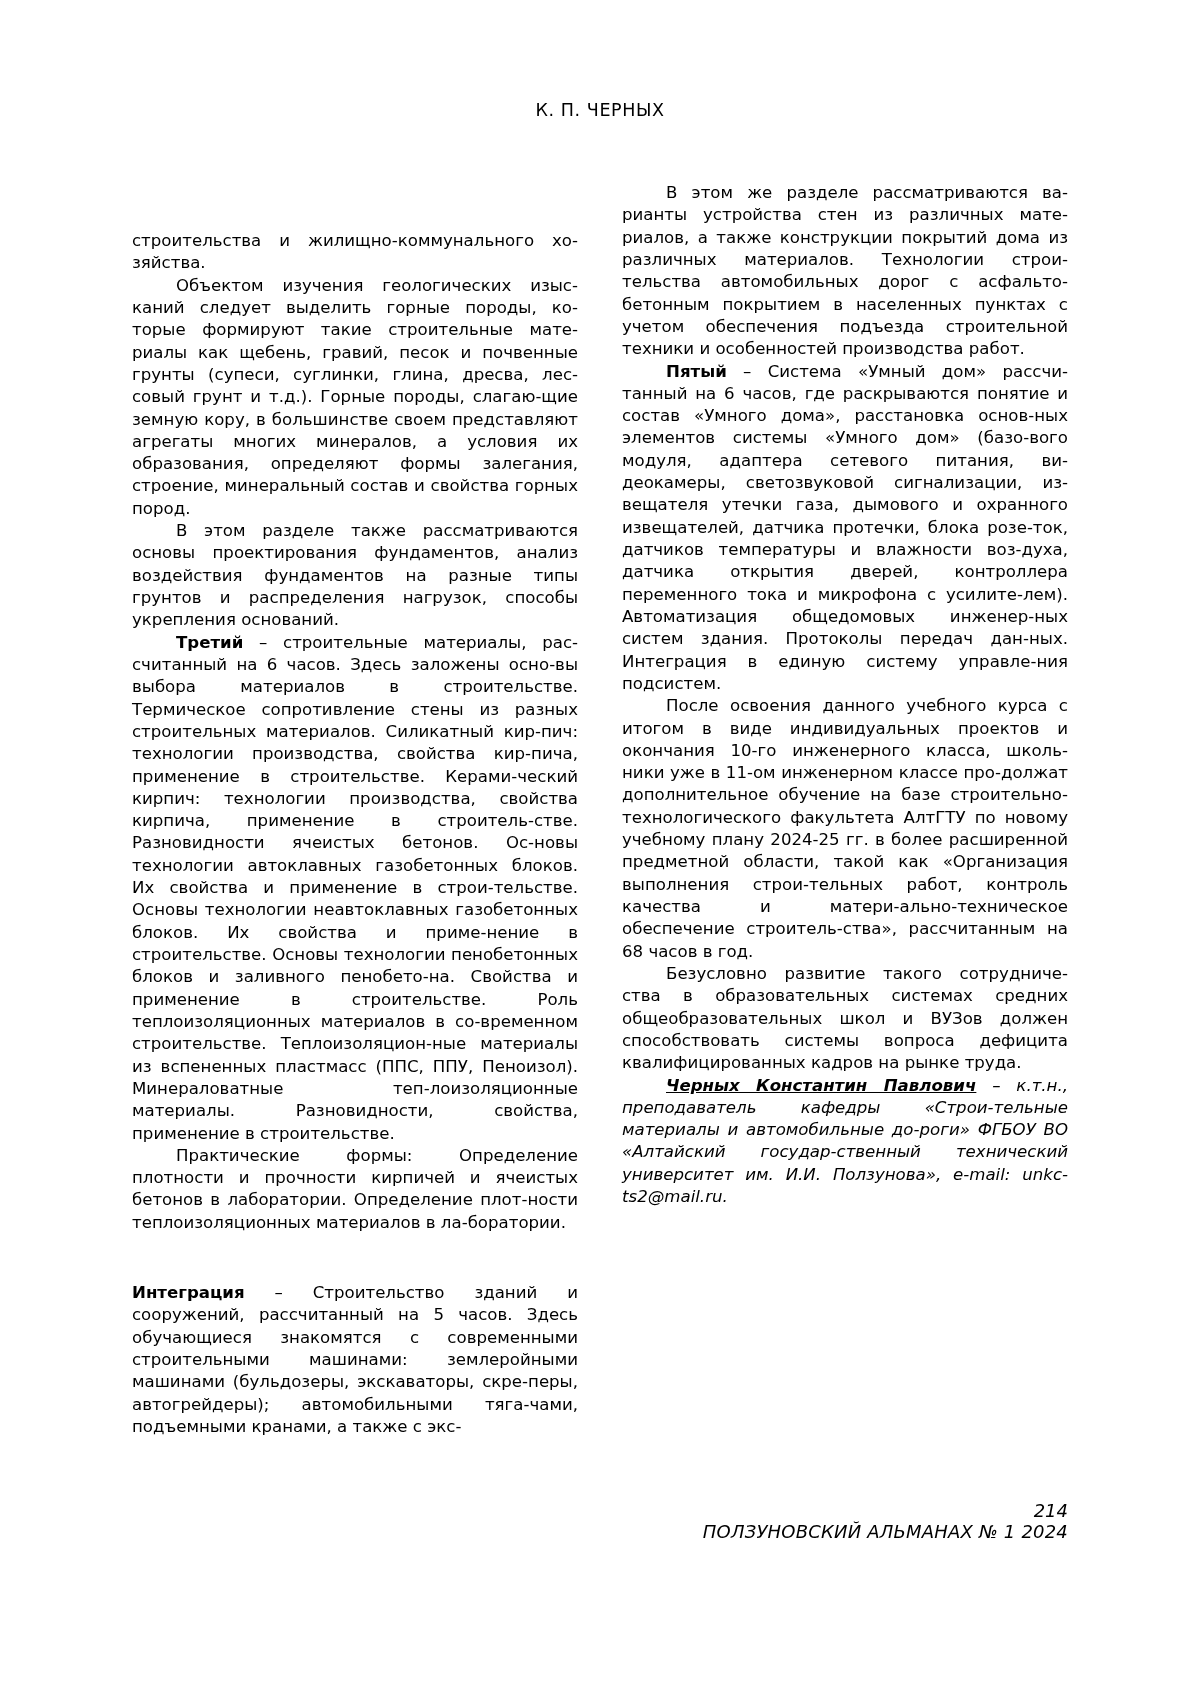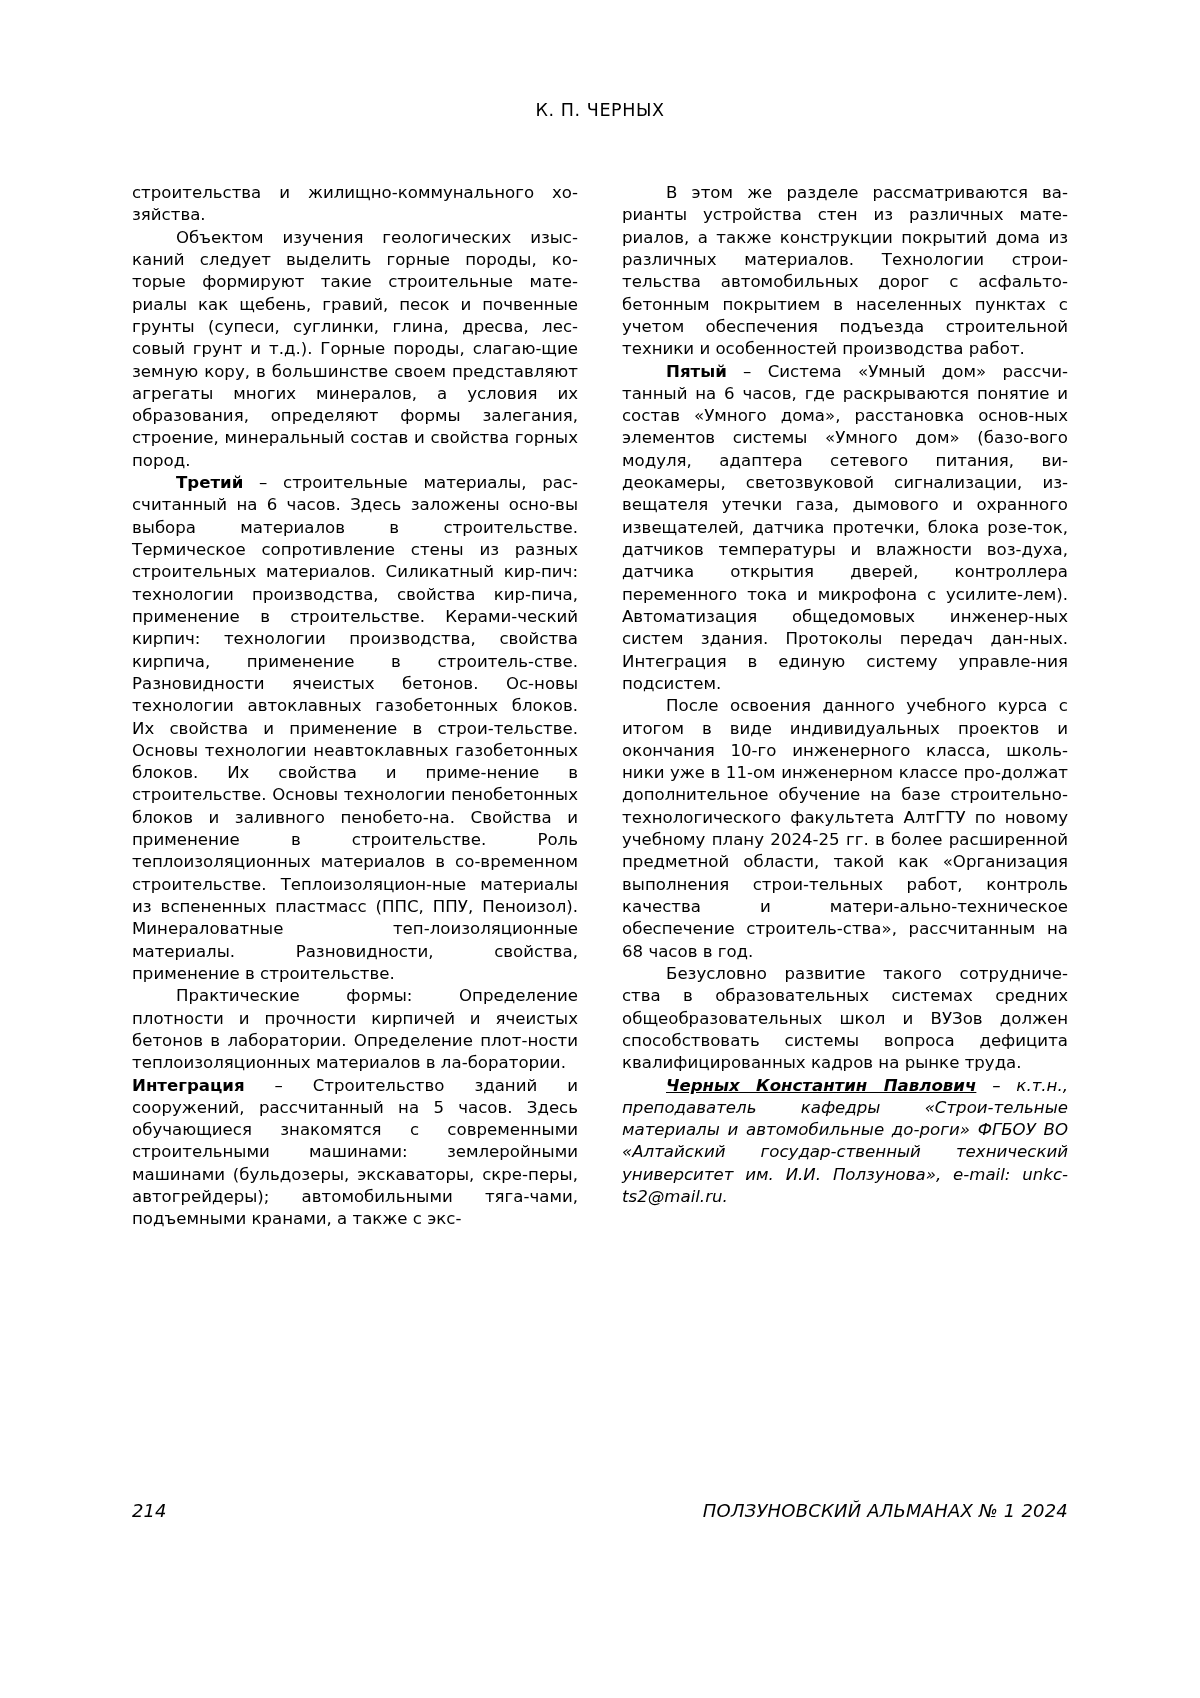--- a/index.html
+++ b/index.html
@@ -49,40 +49,41 @@
     text-align: justify;
     text-justify: inter-word;
     hyphens: manual;
   }
   .col p {
     margin: 0;
     text-indent: 44px;
   }
   .col p.noindent {
     text-indent: 0;
+    margin-top: 48px;
   }
   .lead {
     font-weight: bold;
   }
   .author-block {
     margin-top: 22px;
     font-style: italic;
   }
   .author-block .aname {
     font-weight: bold;
     font-style: italic;
     text-decoration: underline;
   }
   .footer {
     position: absolute;
     left: 132px;
     top: 1500px;
     width: 936px;
     display: flex;
-    flex-direction: row;
+    flex-direction: column;
     justify-content: space-between;
     align-items: flex-end;
     font-style: italic;
     font-size: 18px;
   }
   .footer .pageno {
     font-style: italic;
   }
   .footer .journal {
     font-style: italic;
@@ -94,20 +95,21 @@
 
 <div class="page">
 
   <div class="running-head">К. П. ЧЕРНЫХ</div>
 
   <div class="columns">
 
     <div class="col">
       <p class="noindent">строительства и жилищно-коммунального хо-зяйства.</p>
       <p>Объектом изучения геологических изыс-каний следует выделить горные породы, ко-торые формируют такие строительные мате-риалы как щебень, гравий, песок и почвенные грунты (супеси, суглинки, глина, дресва, лес-совый грунт и т.д.). Горные породы, слагаю-щие земную кору, в большинстве своем представляют агрегаты многих минералов, а условия их образования, определяют формы залегания, строение, минеральный состав и свойства горных пород.</p>
+      <p>В этом разделе также рассматриваются основы проектирования фундаментов, анализ воздействия фундаментов на разные типы грунтов и распределения нагрузок, способы укрепления оснований.</p>
       <p><span class="lead">Третий</span><span> – строительные материалы, рас-считанный на 6 часов. Здесь заложены осно-вы выбора материалов в строительстве. Термическое сопротивление стены из разных строительных материалов. Силикатный кир-пич: технологии производства, свойства кир-пича, применение в строительстве. Керами-ческий кирпич: технологии производства, свойства кирпича, применение в строитель-стве. Разновидности ячеистых бетонов. Ос-новы технологии автоклавных газобетонных блоков. Их свойства и применение в строи-тельстве. Основы технологии неавтоклавных газобетонных блоков. Их свойства и приме-нение в строительстве. Основы технологии пенобетонных блоков и заливного пенобето-на. Свойства и применение в строительстве. Роль теплоизоляционных материалов в со-временном строительстве. Теплоизоляцион-ные материалы из вспененных пластмасс (ППС, ППУ, Пеноизол). Минераловатные теп-лоизоляционные материалы. Разновидности, свойства, применение в строительстве.</span></p>
       <p>Практические формы: Определение плотности и прочности кирпичей и ячеистых бетонов в лаборатории. Определение плот-ности теплоизоляционных материалов в ла-боратории.</p>
       <p class="noindent"><span class="lead">Интеграция</span><span> – Строительство зданий и сооружений, рассчитанный на 5 часов. Здесь обучающиеся знакомятся с современными строительными машинами: землеройными машинами (бульдозеры, экскаваторы, скре-перы, автогрейдеры); автомобильными тяга-чами, подъемными кранами, а также с экс-</span></p>
     </div>
 
     <div class="col">
       <p>В этом же разделе рассматриваются ва-рианты устройства стен из различных мате-риалов, а также конструкции покрытий дома из различных материалов. Технологии строи-тельства автомобильных дорог с асфальто-бетонным покрытием в населенных пунктах с учетом обеспечения подъезда строительной техники и особенностей производства работ.</p>
       <p><span class="lead">Пятый</span><span> – Система «Умный дом» рассчи-танный на 6 часов, где раскрываются понятие и состав «Умного дома», расстановка основ-ных элементов системы «Умного дом» (базо-вого модуля, адаптера сетевого питания, ви-деокамеры, светозвуковой сигнализации, из-вещателя утечки газа, дымового и охранного извещателей, датчика протечки, блока розе-ток, датчиков температуры и влажности воз-духа, датчика открытия дверей, контроллера переменного тока и микрофона с усилите-лем). Автоматизация общедомовых инженер-ных систем здания. Протоколы передач дан-ных. Интеграция в единую систему управле-ния подсистем.</span></p>
       <p>После освоения данного учебного курса с итогом в виде индивидуальных проектов и окончания 10-го инженерного класса, школь-ники уже в 11-ом инженерном классе про-должат дополнительное обучение на базе строительно-технологического факультета АлтГТУ по новому учебному плану 2024-25 гг. в более расширенной предметной области, такой как «Организация выполнения строи-тельных работ, контроль качества и матери-ально-техническое обеспечение строитель-ства», рассчитанным на 68 часов в год.</p>
       <p>Безусловно развитие такого сотрудниче-ства в образовательных системах средних общеобразовательных школ и ВУЗов должен способствовать системы вопроса дефицита квалифицированных кадров на рынке труда.</p>

